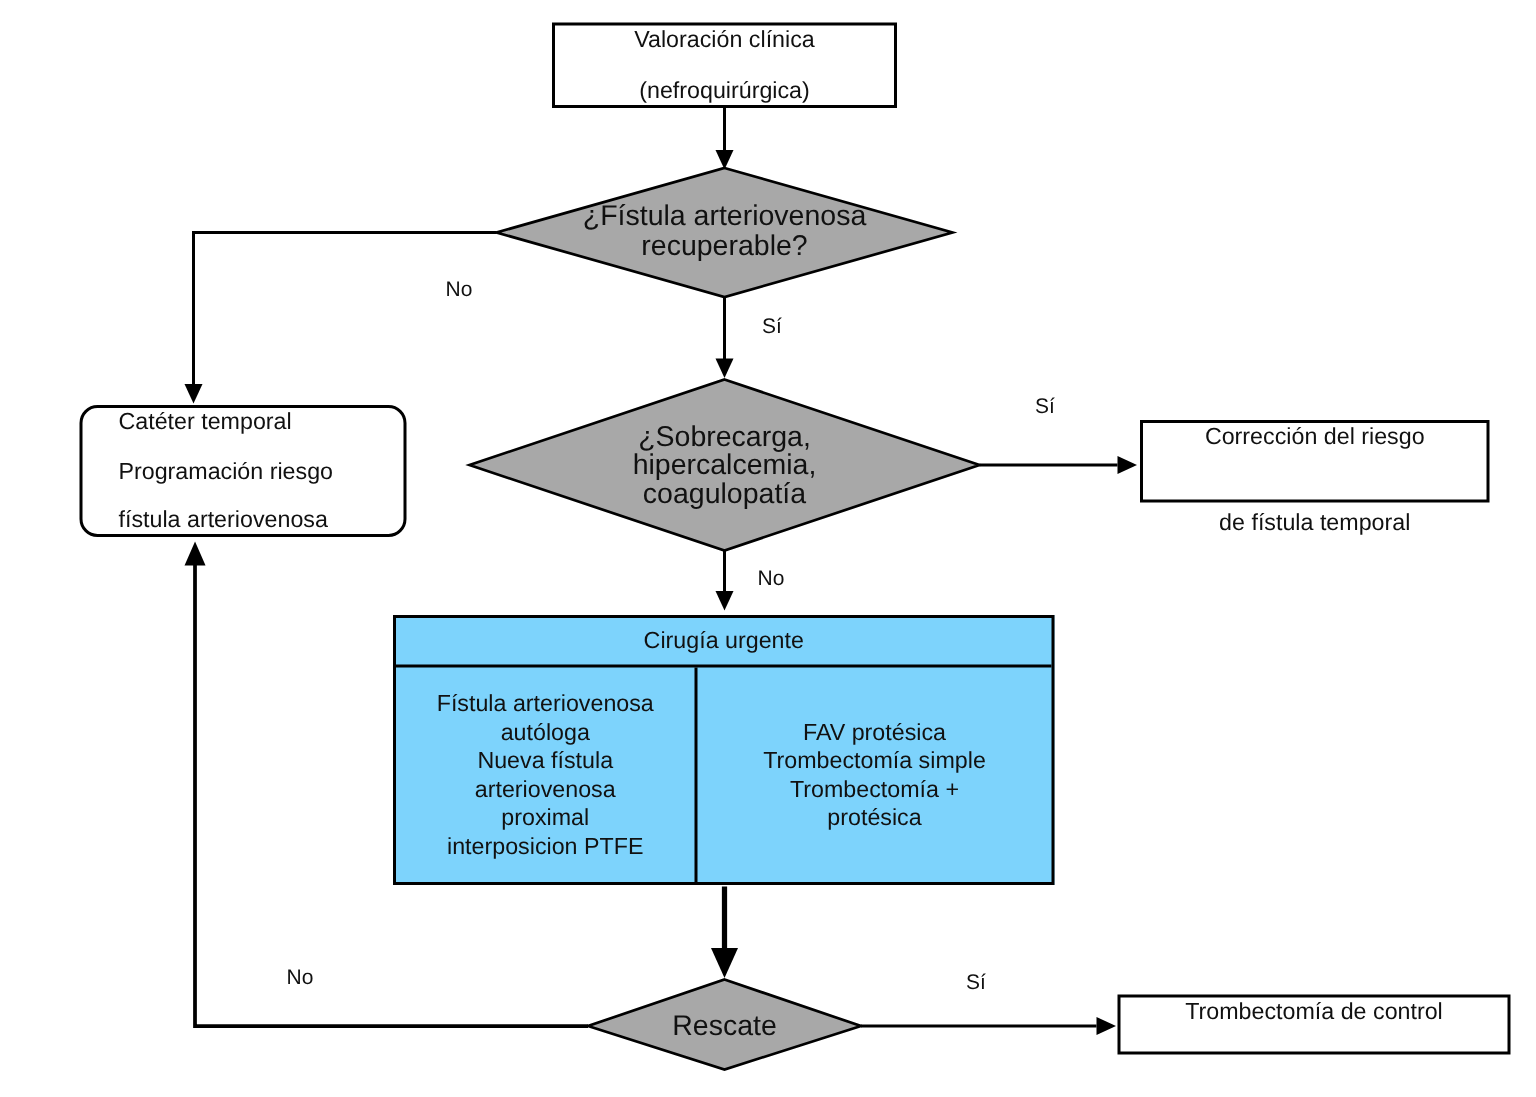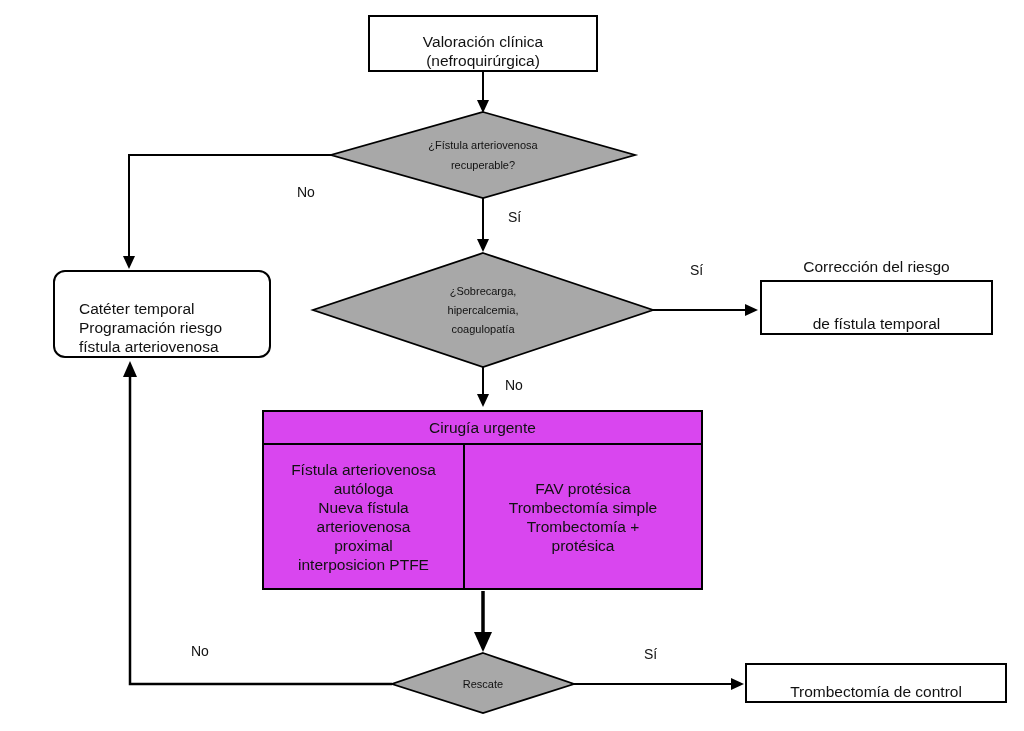--- a/index.html
+++ b/index.html
@@ -4,30 +4,30 @@
 <style>
   html,body { margin:0; padding:0; background:#ffffff; }
   .canvas {
     position:relative; width:1024px; height:731px; background:#ffffff;
     font-family:"Liberation Sans", sans-serif; color:#111111; overflow:hidden;
   }
   svg.layer { position:absolute; left:0; top:0; width:1024px; height:731px; }
   .box {
     position:absolute; box-sizing:border-box; border:2px solid #000;
     background:#ffffff; font-size:15.5px; line-height:19px;
-    display:flex; flex-direction:column; justify-content:flex-end; text-align:center;
+    display:flex; flex-direction:column; justify-content:space-between; text-align:center;
   }
   .rounded { border-radius:12px; text-align:left; padding-left:24px;margin-left:31px; }
   .dtext {
-    position:absolute; text-align:center; font-size:11px; line-height:19px; color:#111;
+    position:absolute; text-align:center; font-size:19px; line-height:19px; color:#111;
   }
   .elabel { position:absolute; font-size:14px; color:#111; }
   .table {
     position:absolute; box-sizing:border-box; border:2px solid #000;
-    background:#d946ef; display:flex; flex-direction:column;
+    background:#7dd3fc; display:flex; flex-direction:column;
   }
   .thead {
     box-sizing:border-box; border-bottom:2px solid #000; height:33px; flex:none;
     display:flex; align-items:center; justify-content:center; font-size:15.5px;
   }
   .tbody { flex:1; display:flex; }
   .tcell {
     box-sizing:border-box; display:flex; flex-direction:column; justify-content:center;
     text-align:center; font-size:15.5px; line-height:19px;
   }

